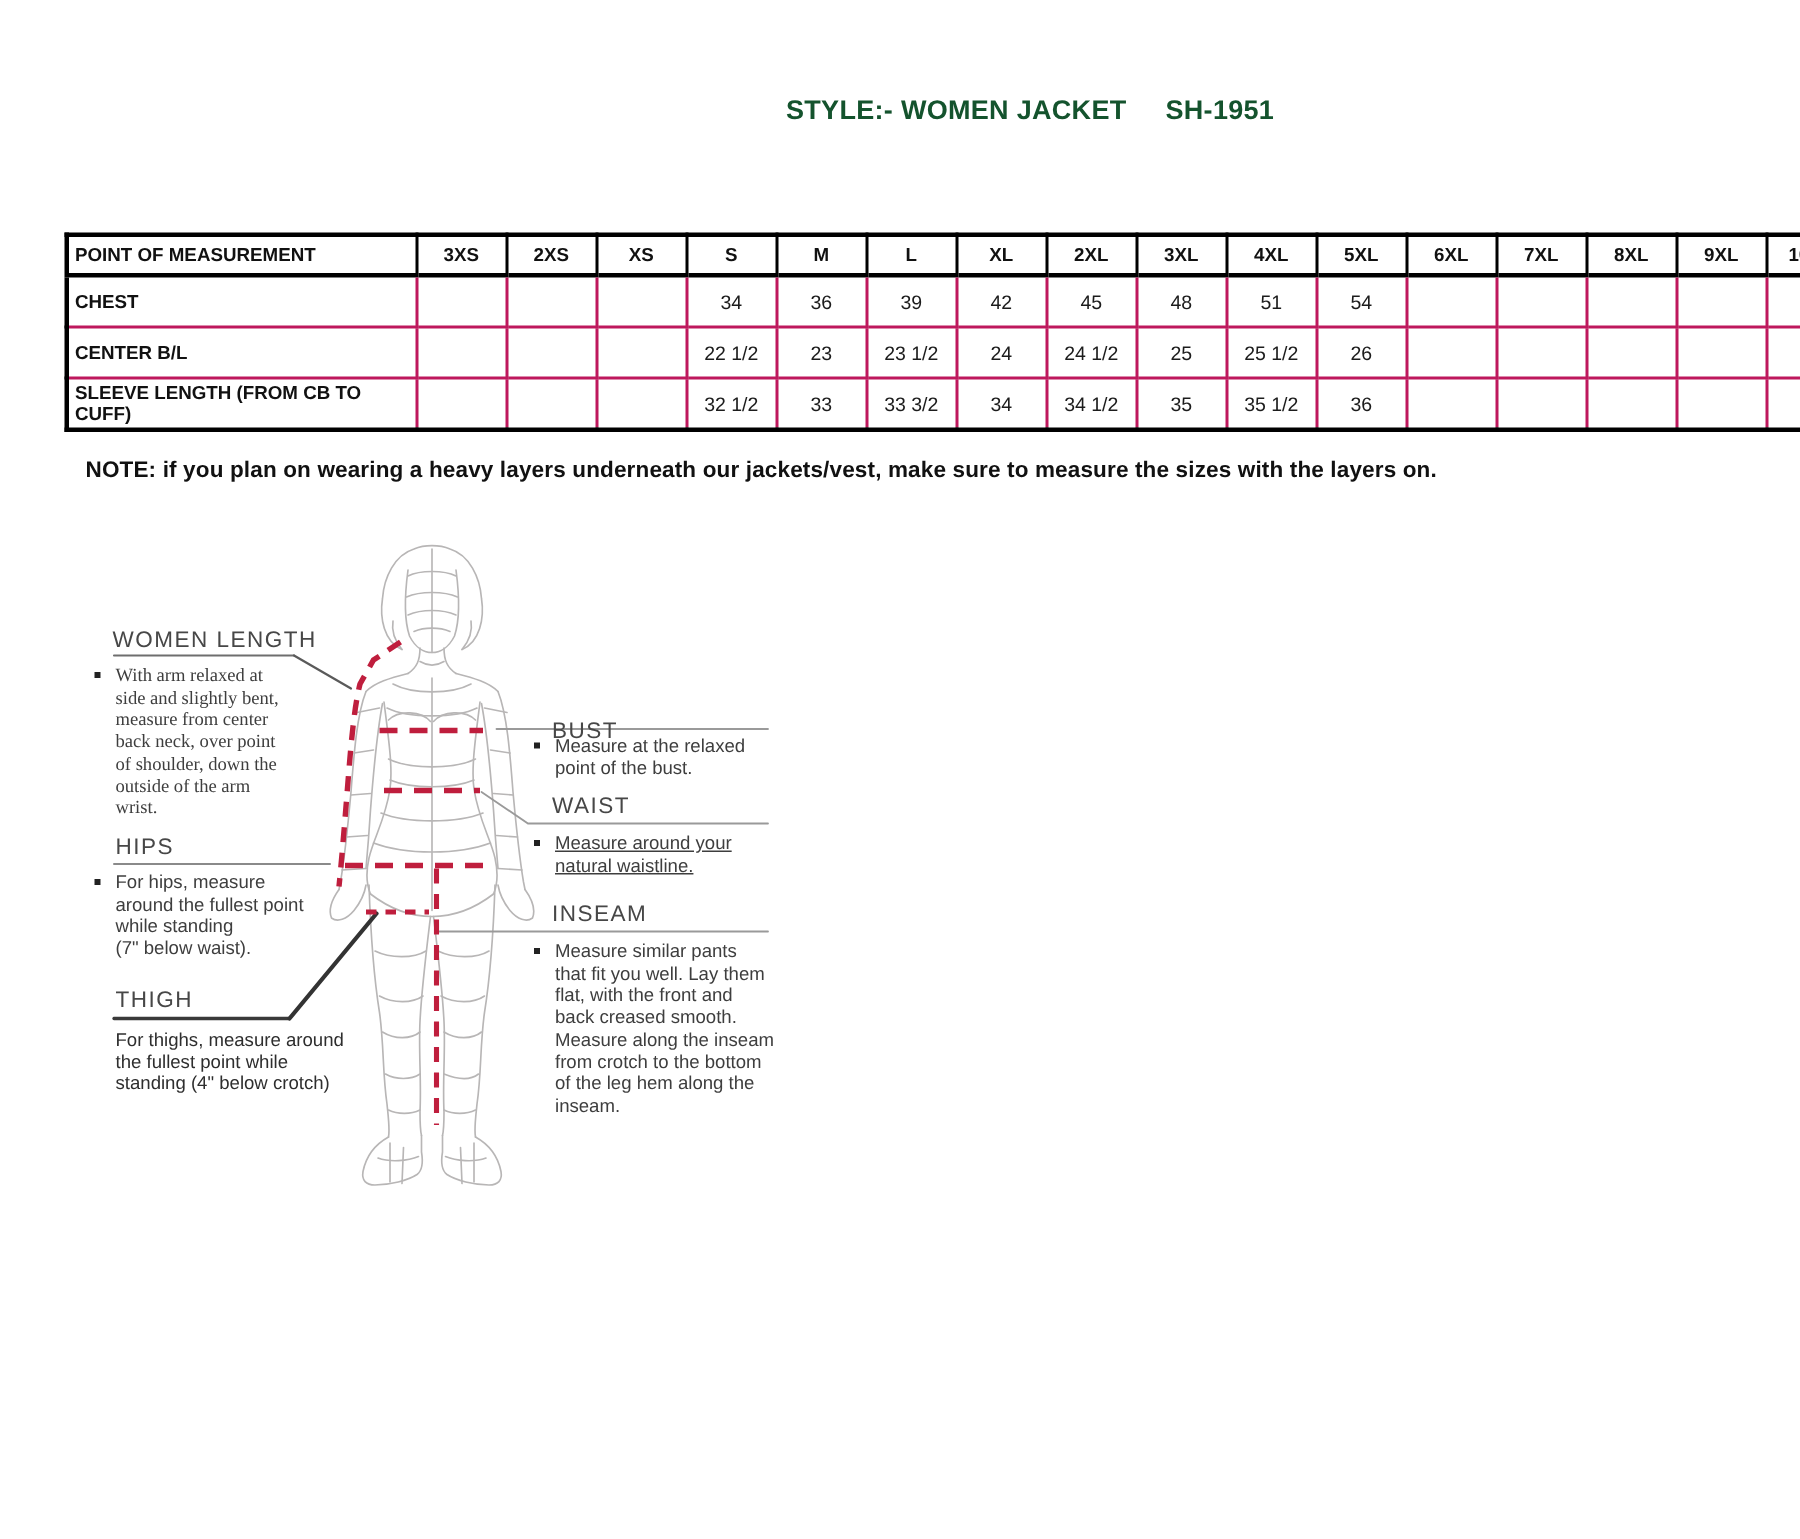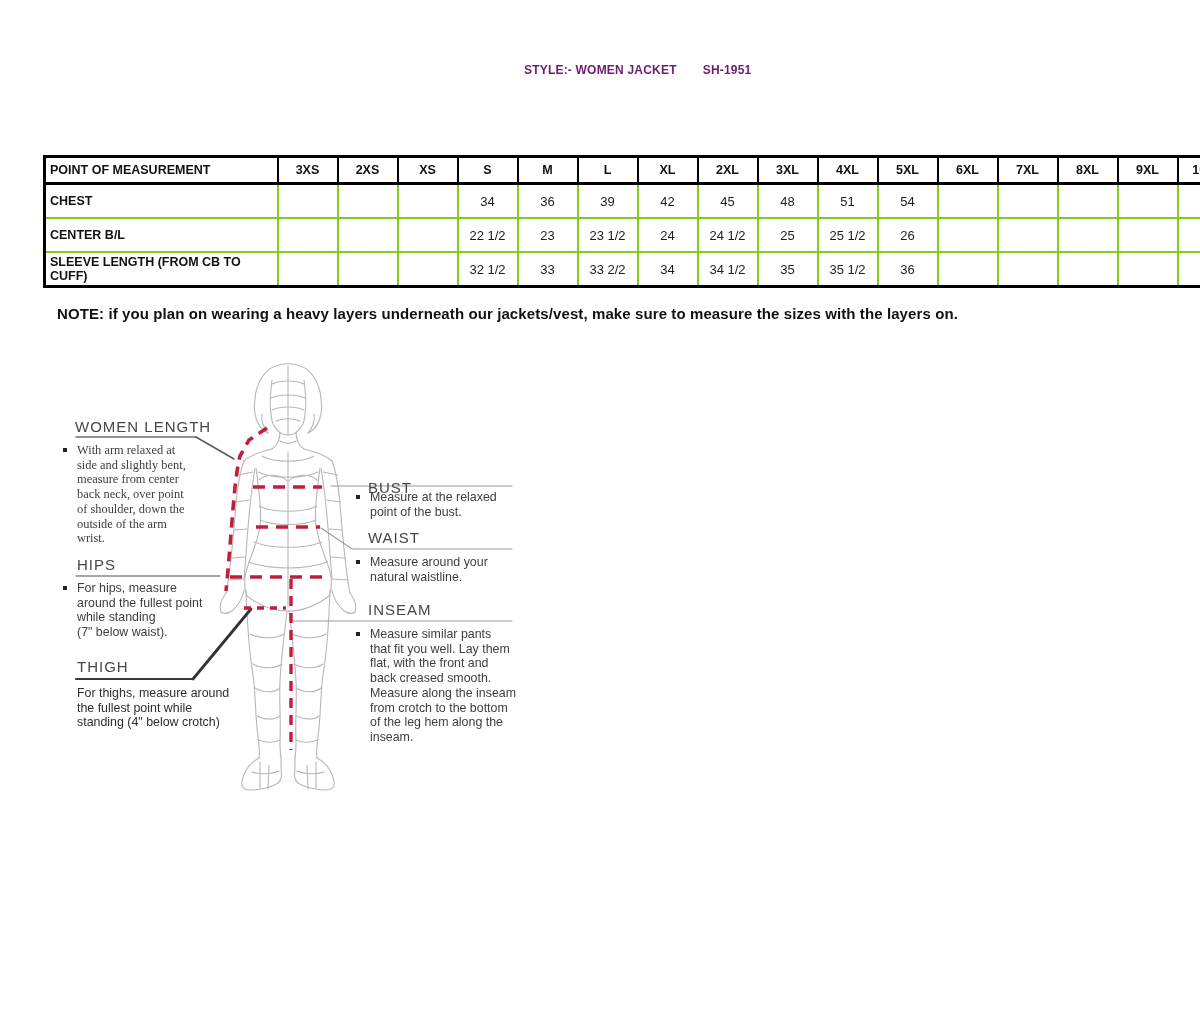--- a/index.html
+++ b/index.html
@@ -4,35 +4,35 @@
 <style>
   html,body{margin:0;padding:0;}
   body{
     width:1200px;height:1026px;position:relative;background:#ffffff;
     font-family:"Liberation Sans",sans-serif;color:#000;
     overflow:hidden;
   }
   
   .doc-title{
     position:absolute;left:524px;top:63px;white-space:nowrap;
-    font-size:12px;font-weight:bold;color:#701a75;letter-spacing:.2px;
+    font-size:18px;font-weight:bold;color:#14532d;letter-spacing:.2px;
   }
   .doc-title .code{margin-left:26px;}
   
   table.size-table{
     position:absolute;left:43px;top:155px;width:1196px;
     border-collapse:collapse;table-layout:fixed;border:3px solid #000;
   }
   .size-table th{
     border:2px solid #000;border-bottom:3px solid #000;height:24px;
     font-size:12.5px;font-weight:bold;text-align:center;padding:0;color:#111;
   }
   .size-table th.rowhead{text-align:left;padding-left:4px;font-size:12.5px;}
   .size-table td{
-    border:2px solid #84cc16;height:32px;text-align:center;
+    border:2px solid #be185d;height:32px;text-align:center;
     font-size:13px;font-weight:normal;color:#1c1c1c;padding:0;
   }
   .size-table td.rowhead{
     text-align:left;padding-left:4px;font-weight:bold;font-size:12.5px;color:#111;
   }
   
   .note-line{
     position:absolute;left:57px;top:305px;white-space:nowrap;
     font-size:15px;font-weight:bold;color:#111;letter-spacing:.1px;
   }
@@ -125,21 +125,21 @@
         <td></td>
         <td></td>
       </tr>
       <tr>
         <td class="rowhead">SLEEVE LENGTH (FROM CB TO CUFF)</td>
         <td></td>
         <td></td>
         <td></td>
         <td>32 1/2</td>
         <td>33</td>
-        <td>33 2/2</td>
+        <td>33 3/2</td>
         <td>34</td>
         <td>34 1/2</td>
         <td>35</td>
         <td>35 1/2</td>
         <td>36</td>
         <td></td>
         <td></td>
         <td></td>
         <td></td>
         <td></td>
@@ -260,21 +260,21 @@
 <div class="dheading" style="left:368px;top:479px;">BUST</div>
 <div class="dpara" style="left:356px;top:490px;">
   <span class="bullet"></span>
   <div class="plines">
     <div>Measure at the relaxed</div>
     <div>point of the bust.</div>
   </div>
 </div>
 
 <div class="dheading" style="left:368px;top:529px;">WAIST</div>
-<div class="dpara" style="left:356px;top:555px;">
+<div class="dpara" style="left:356px;top:555px;text-decoration:underline;">
   <span class="bullet"></span>
   <div class="plines">
     <div>Measure around your</div>
     <div>natural waistline.</div>
   </div>
 </div>
 
 <div class="dheading" style="left:368px;top:601px;">INSEAM</div>
 <div class="dpara" style="left:356px;top:627px;">
   <span class="bullet"></span>

